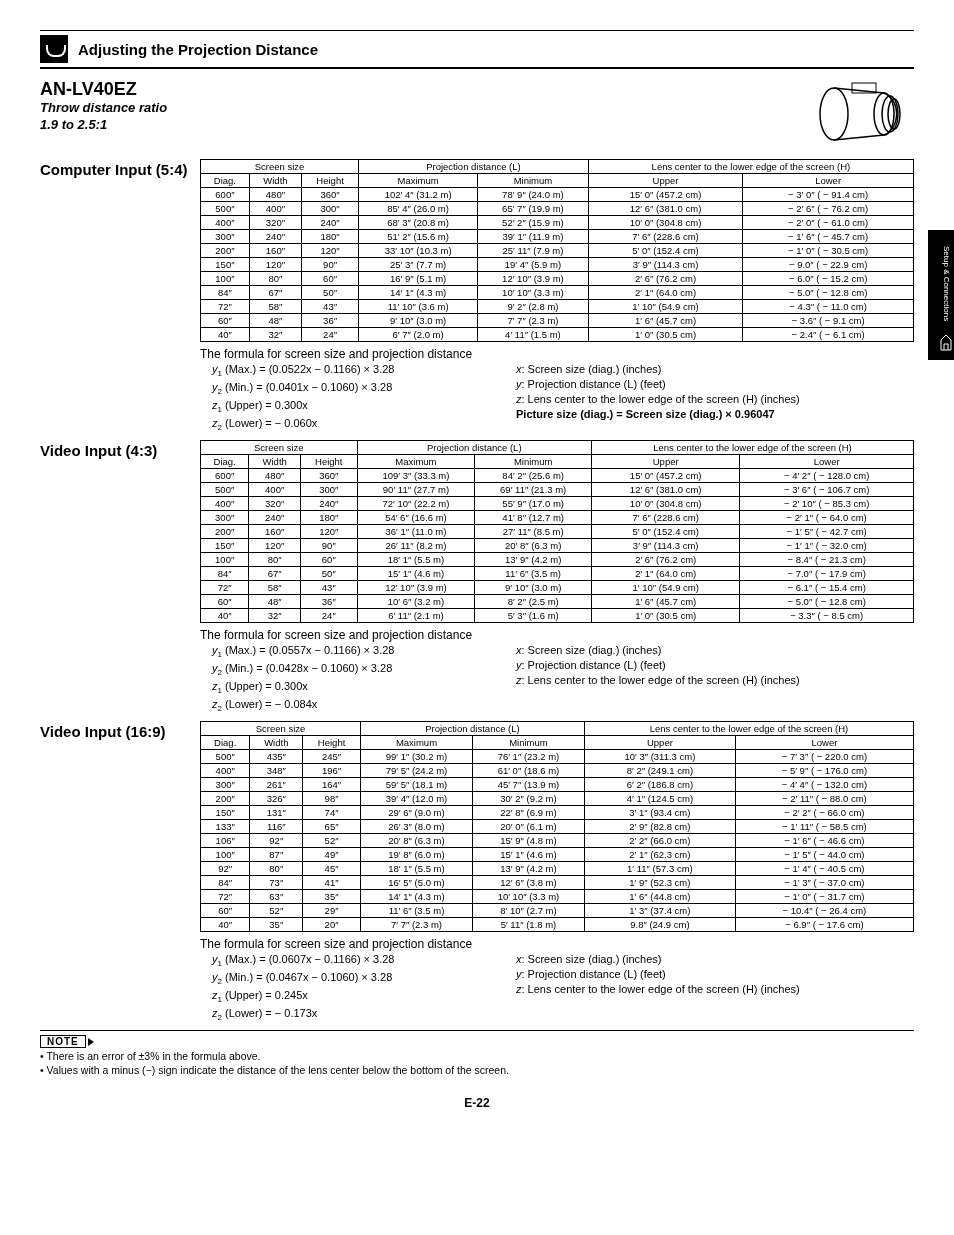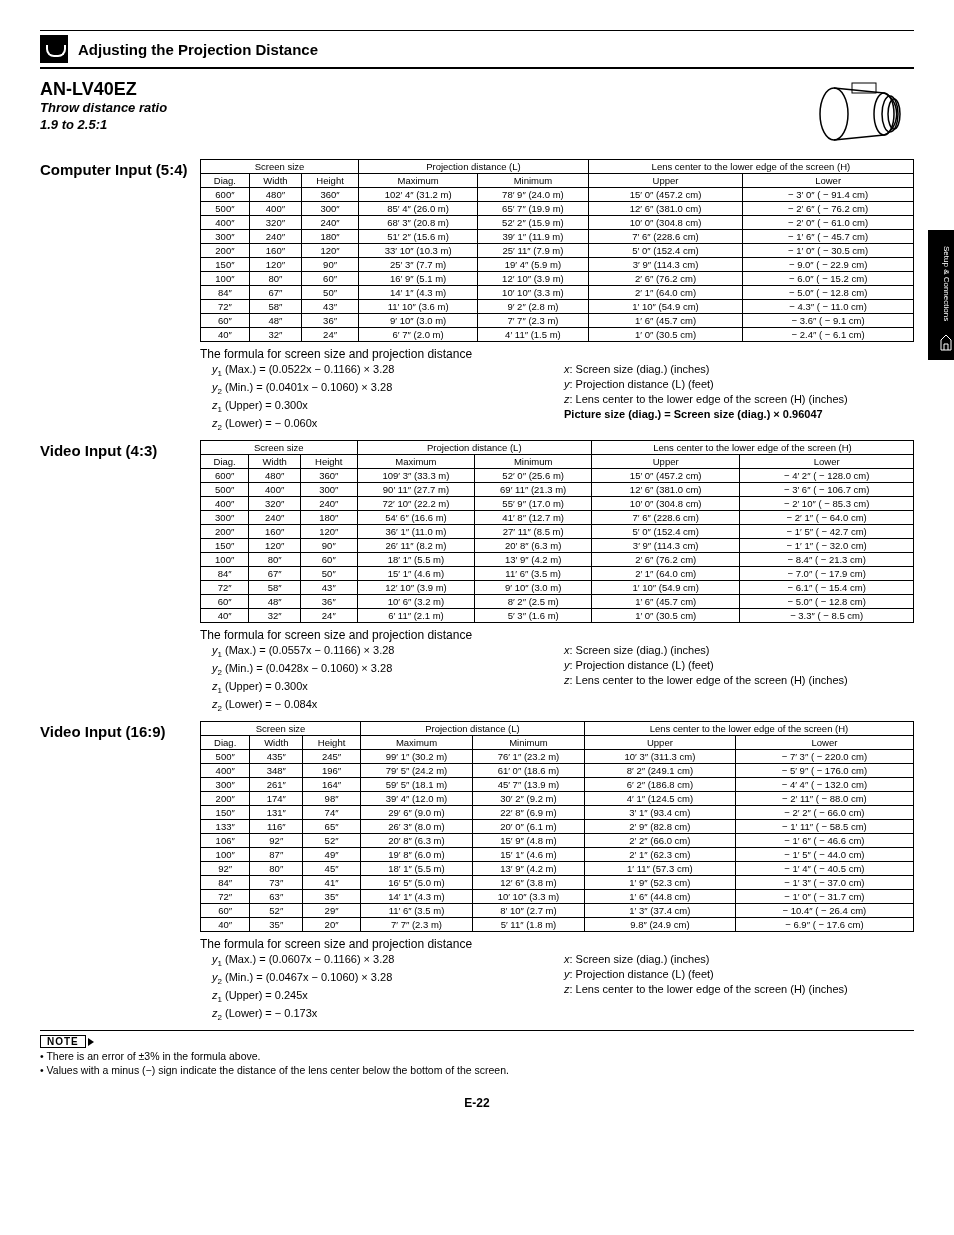--- a/index.html
+++ b/index.html
@@ -61,21 +61,21 @@
   }
   table.data th { font-weight: normal; }
   .formula-block {
     font-size: 11px;
     margin-top: 4px;
     line-height: 1.35;
   }
   .formula-title { font-size: 12px; }
   .formula-cols { display: flex; gap: 44px; }
   .formula-left { width: 260px; padding-left: 12px; }
-  .formula-right { flex: 1; margin-left: 48px; }
+  .formula-right { flex: 1; }
   .ital { font-style: italic; }
   .sub { font-size: 8px; vertical-align: sub; }
   .note-box {
     border: 1px solid #000;
     display: inline-block;
     padding: 0 6px;
     font-weight: bold;
     font-size: 10px;
     letter-spacing: 1px;
     text-align: right;
@@ -308,21 +308,21 @@
         <th>Maximum</th>
         <th>Minimum</th>
         <th>Upper</th>
         <th>Lower</th>
       </tr>
       <tr>
               <td>600″</td>
               <td>480″</td>
               <td>360″</td>
               <td>109′ 3″ (33.3 m)</td>
-              <td>52′ 0″ (25.6 m)</td>
+              <td>84′ 2″ (25.6 m)</td>
               <td>15′ 0″ (457.2 cm)</td>
               <td>− 4′ 2″ ( − 128.0 cm)</td>
             </tr>
             <tr>
               <td>500″</td>
               <td>400″</td>
               <td>300″</td>
               <td>90′ 11″ (27.7 m)</td>
               <td>69′ 11″ (21.3 m)</td>
               <td>12′ 6″ (381.0 cm)</td>
@@ -471,21 +471,21 @@
               <td>300″</td>
               <td>261″</td>
               <td>164″</td>
               <td>59′ 5″ (18.1 m)</td>
               <td>45′ 7″ (13.9 m)</td>
               <td>6′ 2″ (186.8 cm)</td>
               <td>− 4′ 4″ ( − 132.0 cm)</td>
             </tr>
             <tr>
               <td>200″</td>
-              <td>174″</td>
+              <td>326″</td>
               <td>98″</td>
               <td>39′ 4″ (12.0 m)</td>
               <td>30′ 2″ (9.2 m)</td>
               <td>4′ 1″ (124.5 cm)</td>
               <td>− 2′ 11″ ( − 88.0 cm)</td>
             </tr>
             <tr>
               <td>150″</td>
               <td>131″</td>
               <td>74″</td>

